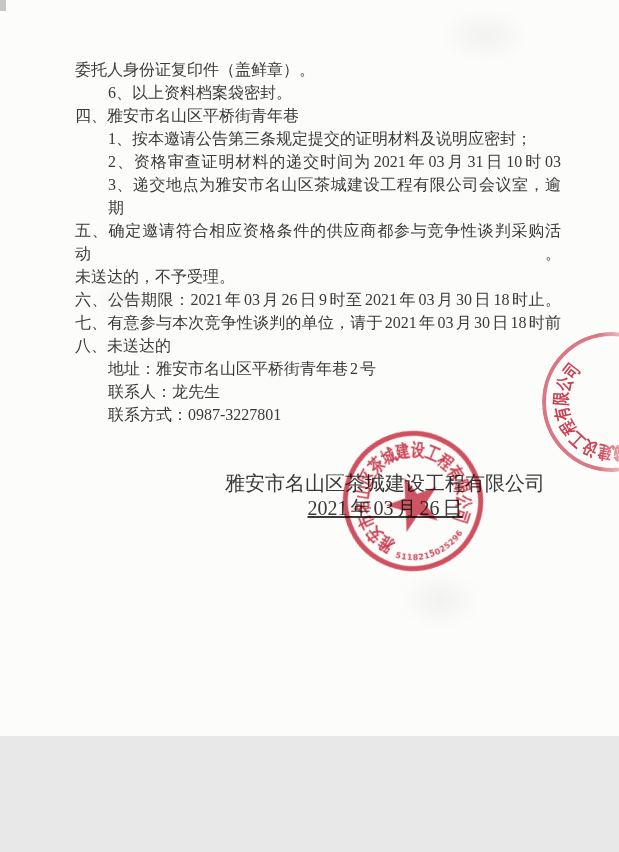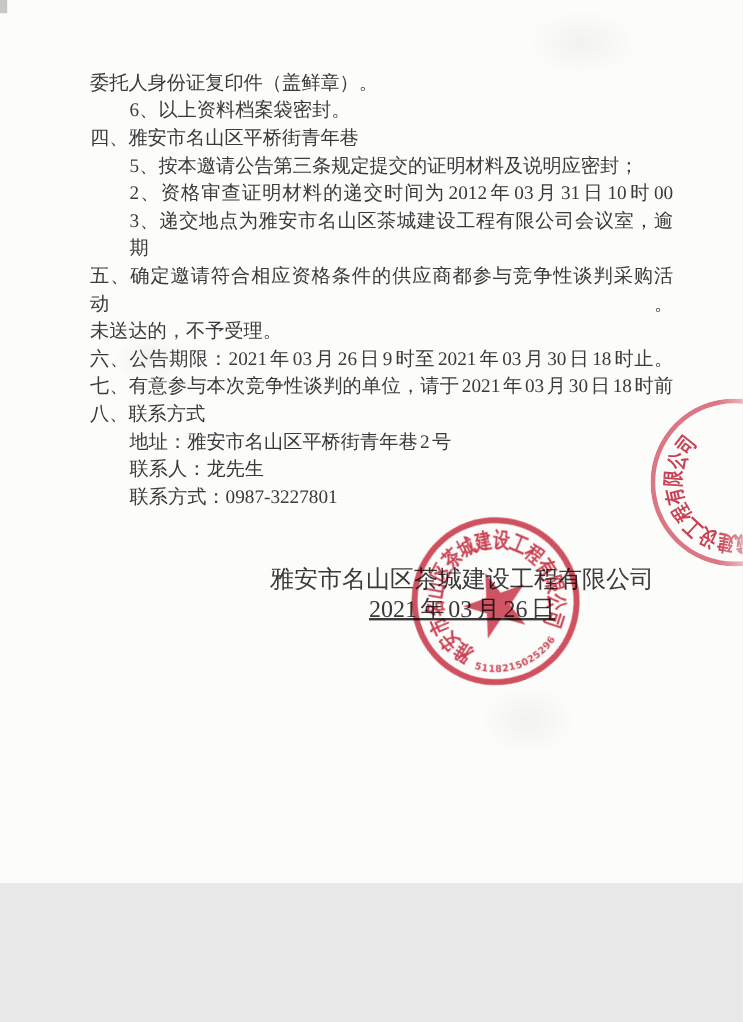--- a/index.html
+++ b/index.html
@@ -68,28 +68,28 @@
   <div class="corner-mark"></div>
   <div class="smudge" style="left:440px;top:8px;width:90px;height:55px;"></div>
   <div class="smudge" style="left:95px;top:280px;width:60px;height:40px;"></div>
   <div class="smudge" style="left:400px;top:570px;width:80px;height:60px;"></div>
   <div class="smudge" style="left:130px;top:760px;width:70px;height:50px;"></div>
 
   <div class="doc-body">
       <div class="doc-line">委托人身份证复印件（盖鲜章）。</div>
       <div class="doc-line ind">6、以上资料档案袋密封。</div>
       <div class="doc-line">四、雅安市名山区平桥街青年巷</div>
-      <div class="doc-line ind">5、按本邀请公告第三条规定提交的证明材料及说明应密封；</div>
-      <div class="doc-line ind just">2、资格审查证明材料的递交时间为 2012 年 03 月 31 日 10 时 00</div>
+      <div class="doc-line ind">1、按本邀请公告第三条规定提交的证明材料及说明应密封；</div>
+      <div class="doc-line ind just">2、资格审查证明材料的递交时间为 2021 年 03 月 31 日 10 时 03</div>
       <div class="doc-line ind just">3、递交地点为雅安市名山区茶城建设工程有限公司会议室，逾期</div>
       <div class="doc-line just">五、确定邀请符合相应资格条件的供应商都参与竞争性谈判采购活动。</div>
       <div class="doc-line">未送达的，不予受理。</div>
       <div class="doc-line just">六、公告期限：2021 年 03 月 26 日 9 时至 2021 年 03 月 30 日 18 时止。</div>
       <div class="doc-line just">七、有意参与本次竞争性谈判的单位，请于 2021 年 03 月 30 日 18 时前</div>
-      <div class="doc-line">八、联系方式</div>
+      <div class="doc-line">八、未送达的</div>
       <div class="doc-line ind">地址：雅安市名山区平桥街青年巷 2 号</div>
       <div class="doc-line ind">联系人：龙先生</div>
       <div class="doc-line ind">联系方式：0987-3227801</div>
     </div>
 
   <div class="signature">
     <div class="sig-company">雅安市名山区茶城建设工程有限公司</div>
     <div class="sig-date">2021 年 03 月 26 日</div>
   </div>
 

